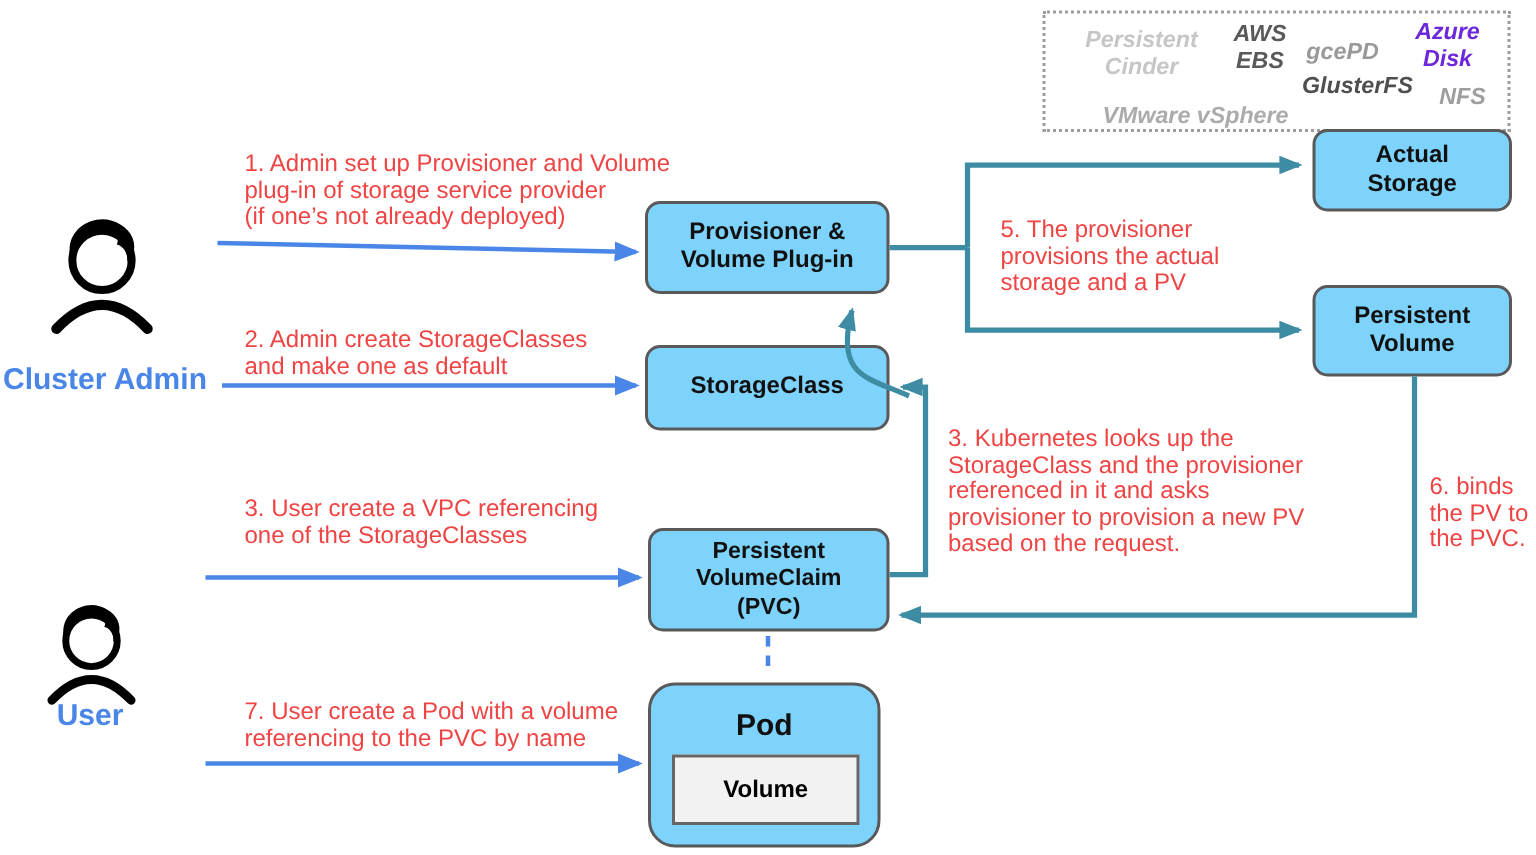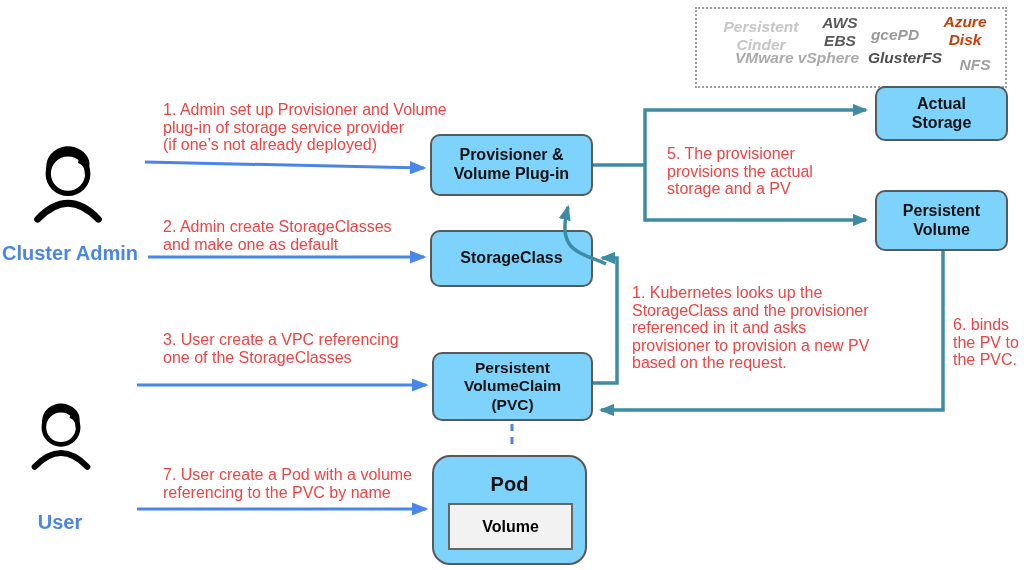--- a/index.html
+++ b/index.html
@@ -59,51 +59,51 @@
 <body>
 
 <div id="stage">
 
   <div id="providers-box">
     <div class="provider pre" style="left: 8px; top: 9px; width: 112px; color: rgb(198, 198, 198);">Persistent
 Cinder</div>
     <div class="provider pre" style="left: 113px; top: 5px; width: 60px; color: rgb(89, 89, 89);">AWS
 EBS</div>
     <div class="provider" style="left: 168px; top: 17px; width: 60px; color: rgb(153, 153, 153);">gcePD</div>
-    <div class="provider pre" style="left: 238px; top: 4px; width: 60px; color: #c2410c;">Azure
+    <div class="provider pre" style="left: 238px; top: 4px; width: 60px; color: #6d28d9;">Azure
 Disk</div>
-    <div class="provider" style="left: 28px; top: 40px; width: 144px; color: rgb(171, 171, 171);">VMware vSphere</div>
+    <div class="provider" style="left: 28px; top: 60px; width: 144px; color: rgb(171, 171, 171);">VMware vSphere</div>
     <div class="provider" style="left: 168px; top: 40px; width: 80px; color: rgb(79, 79, 79);">GlusterFS</div>
     <div class="provider" style="left: 252px; top: 47px; width: 52px; color: rgb(158, 158, 158);">NFS</div>
   </div>
 
   <svg class="person" style="left:30px; top:140px;" width="76" height="84" viewBox="0 0 100 110">
     <circle cx="50" cy="44" r="26" fill="none" stroke="#000" stroke-width="7"></circle>
     <path d="M 22 40 C 18 16 42 4 58 9 C 72 13 80 24 78 35 C 77 40 74 43 72 45
              C 73 37 68 31 63 30 C 66 24 60 18 54 20 C 44 13 28 22 26 42 Z" fill="#000"></path>
     <path d="M 10 104 Q 50 62 90 104" fill="none" stroke="#000" stroke-width="9" stroke-linecap="round"></path>
   </svg>
   <div class="actor-label" style="left:0px; top:242px; width:140px;">Cluster Admin</div>
 
   <svg class="person" style="left:28px; top:398px;" width="66" height="73" viewBox="0 0 100 110">
     <circle cx="50" cy="44" r="26" fill="none" stroke="#000" stroke-width="7"></circle>
     <path d="M 22 40 C 18 16 42 4 58 9 C 72 13 80 24 78 35 C 77 40 74 43 72 45
              C 73 37 68 31 63 30 C 66 24 60 18 54 20 C 44 13 28 22 26 42 Z" fill="#000"></path>
     <path d="M 10 104 Q 50 62 90 104" fill="none" stroke="#000" stroke-width="9" stroke-linecap="round"></path>
   </svg>
-  <div class="actor-label" style="left:20px; top:466px; width:80px;margin-top:45px;">User</div>
+  <div class="actor-label" style="left:20px; top:466px; width:80px;">User</div>
 
   <div class="note pre" style="left:163px; top:101px;">1. Admin set up Provisioner and Volume
 plug-in of storage service provider
 (if one’s not already deployed)</div>
   <div class="note pre" style="left:163px; top:218px;">2. Admin create StorageClasses
 and make one as default</div>
   <div class="note pre" style="left:163px; top:331px;">3. User create a VPC referencing
 one of the StorageClasses</div>
-  <div class="note pre" style="left:632px; top:284px;">1. Kubernetes looks up the
+  <div class="note pre" style="left:632px; top:284px;">3. Kubernetes looks up the
 StorageClass and the provisioner
 referenced in it and asks
 provisioner to provision a new PV
 based on the request.</div>
   <div class="note pre" style="left:667px; top:145px;">5. The provisioner
 provisions the actual
 storage and a PV</div>
   <div class="note pre" style="left:953px; top:316px;">6. binds
 the PV to
 the PVC.</div>

